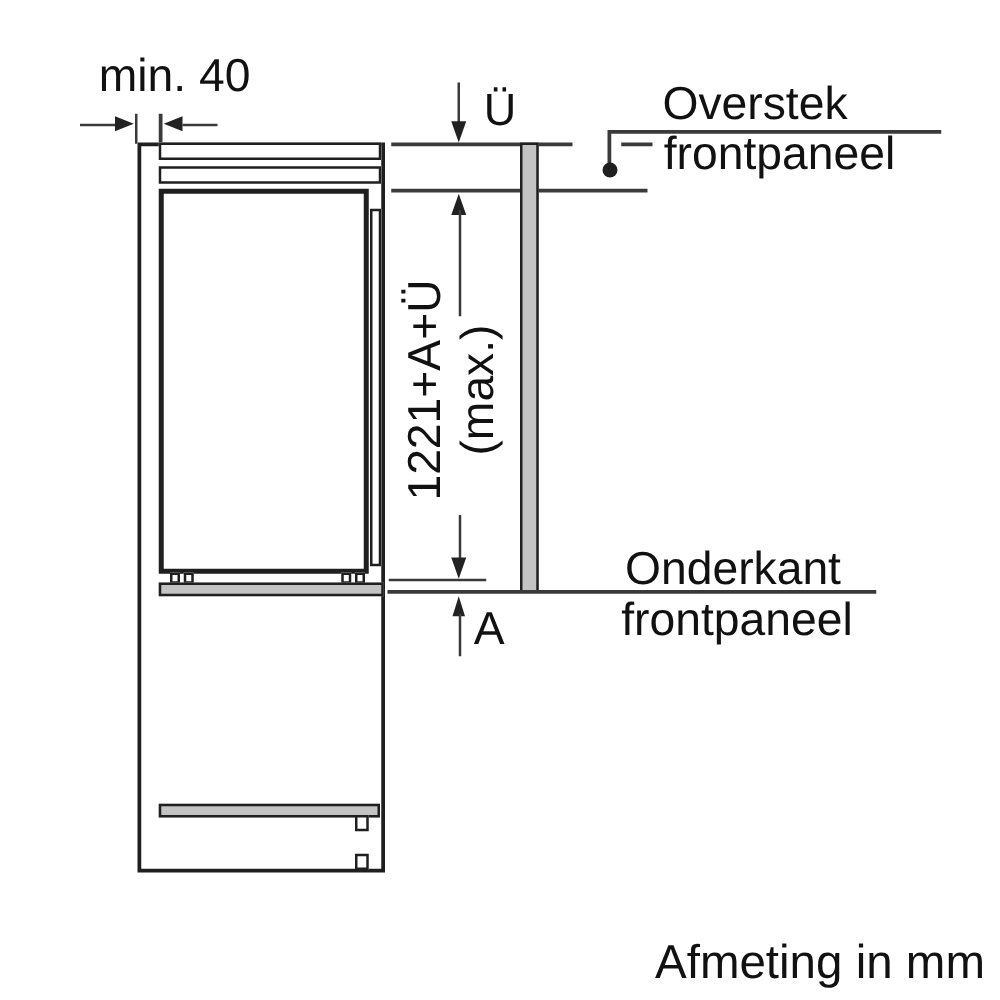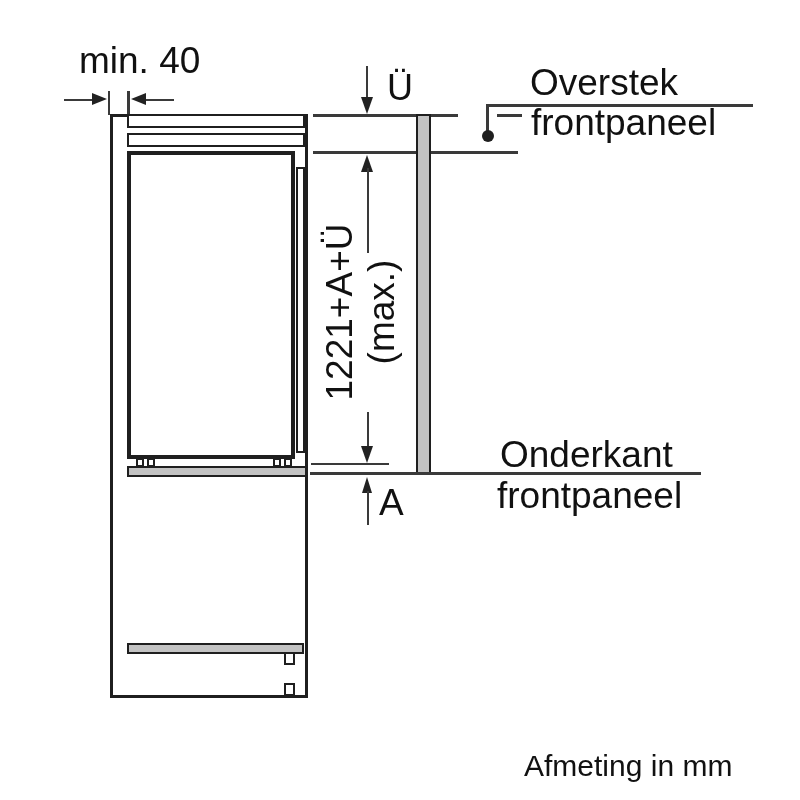--- a/index.html
+++ b/index.html
@@ -66,15 +66,15 @@
   <div class="tri" style="left:361px;top:446px;border-top:17px solid #222;border-left:6px solid transparent;border-right:6px solid transparent;"></div>
 
   <div class="ln" style="left:311px;top:463px;width:78px;height:2px;"></div>
   <div class="ln" style="left:310px;top:472px;width:391px;height:2.5px;"></div>
   <div class="tri" style="left:362px;top:477px;border-bottom:16px solid #222;border-left:5.5px solid transparent;border-right:5.5px solid transparent;"></div>
   <div class="ln" style="left:367px;top:491px;width:2px;height:34px;"></div>
   <div class="lbl" style="left:379px;top:484px;">A</div>
   <div class="lbl" style="left:500px;top:436px;">Onderkant</div>
   <div class="lbl" style="left:497px;top:477px;">frontpaneel</div>
 
-  <div class="lbl" style="left:524px;top:751px;font-size:30px;">Afmeting in mm</div>
+  <div class="lbl" style="left:524px;top:751px;font-size:38px;">Afmeting in mm</div>
 
 </div>
 
 </body></html>

